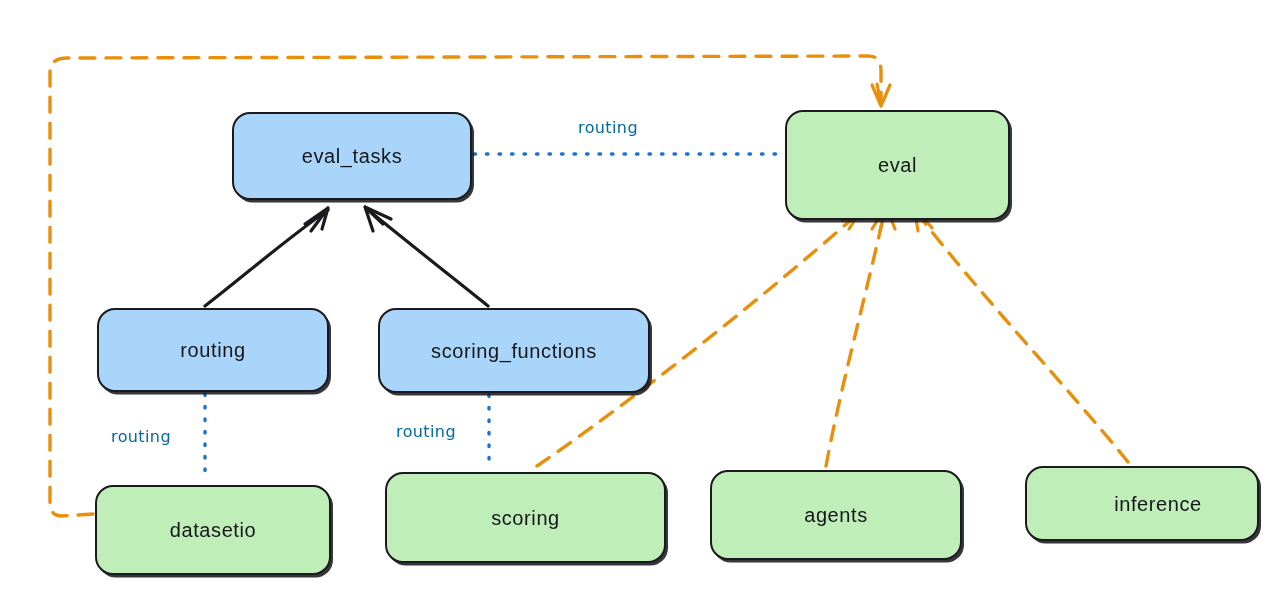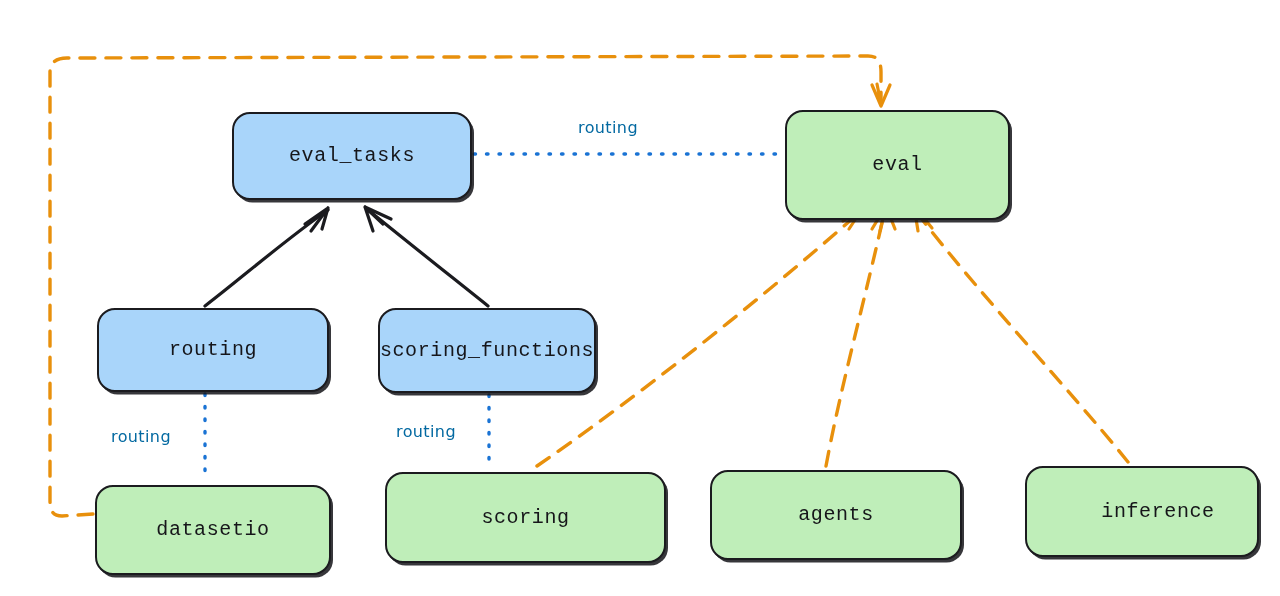--- a/index.html
+++ b/index.html
@@ -31,21 +31,21 @@
     box-sizing: border-box;
     border: 2.6px solid #1b1b1f;
     border-radius: 18px;
     display: flex;
     align-items: center;
     justify-content: center;
     text-align: center;
     box-shadow: 2.5px 3px 0 -0.5px rgba(20,20,25,0.85);
   }
   .node .node-label {
-    font-family: Liberation Mono, monospace;
+    font-family: Liberation Sans, sans-serif;
     font-size: 20px;
     letter-spacing: 0.6px;
     color: #16161a;
     line-height: 1;
     white-space: nowrap;
   }
   .node.blue  { background: #a9d5fa; }
   .node.green { background: #bfeeb9; }
 
   .edge-label {
@@ -115,37 +115,37 @@
   </div>
 
   <div class="node green" style="left:785px; top:110px; width:225px; height:110px;">
     <span class="node-label">eval</span>
   </div>
 
   <div class="node blue" style="left:97px; top:308px; width:232px; height:84px;">
     <span class="node-label">routing</span>
   </div>
 
-  <div class="node blue" style="left:378px; top:308px; width:218px; height:85px;">
+  <div class="node blue" style="left:378px; top:308px; width:272px; height:85px;">
     <span class="node-label">scoring_functions</span>
   </div>
 
   <div class="node green" style="left:95px; top:475px; width:236px; height:90px;margin-top:10px;">
     <span class="node-label">datasetio</span>
   </div>
 
   <div class="node green" style="left:385px; top:472px; width:281px; height:91px;">
     <span class="node-label">scoring</span>
   </div>
 
   <div class="node green" style="left:710px; top:470px; width:252px; height:90px;">
     <span class="node-label">agents</span>
   </div>
 
-  <div class="node green" style="left:1025px; top:466px; width:234px; height:91px;padding-left:32px;">
+  <div class="node green" style="left:1025px; top:466px; width:234px; height:75px;padding-left:32px;">
     <span class="node-label">inference</span>
   </div>
 
   <div class="edge-label" style="left:578px; top:118px;">routing</div>
 
   <div class="edge-label" style="left:111px; top:427px;">routing</div>
 
   <div class="edge-label" style="left:396px; top:422px;">routing</div>
 
 </div>

